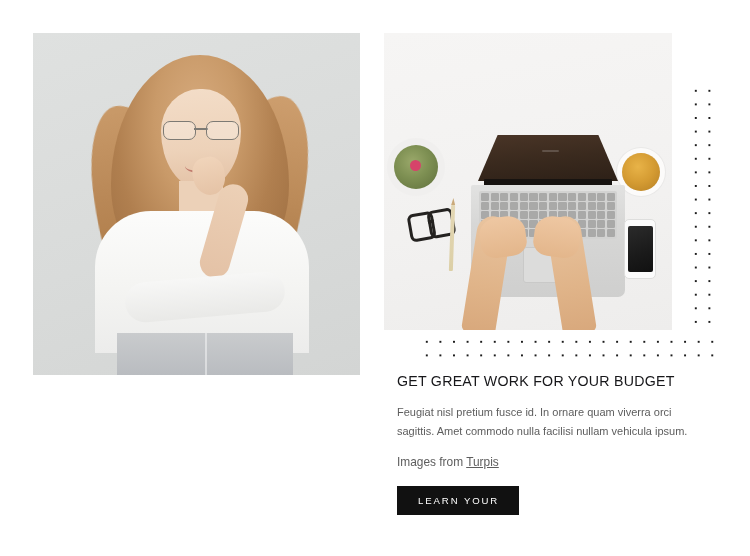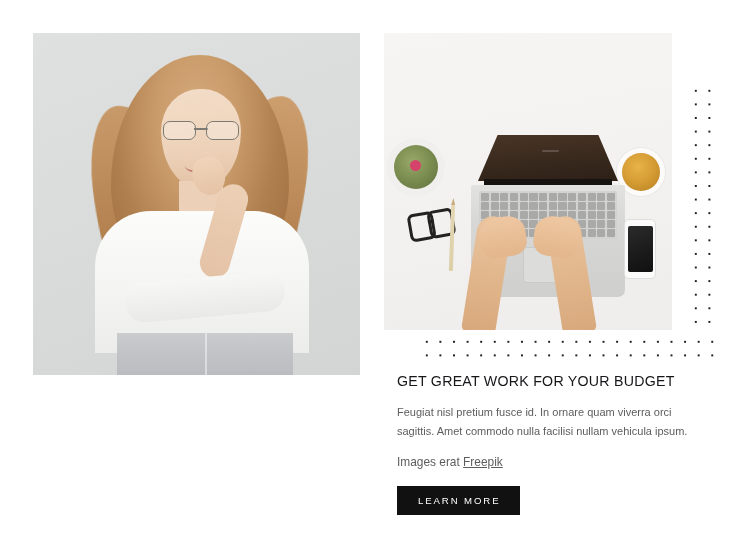--- a/index.html
+++ b/index.html
@@ -348,17 +348,17 @@
     <div class="pr-handR"></div>
   </div>
 
   <div class="dots dots-col"></div>
   <div class="dots dots-band"></div>
 
 
   <div class="col-right">
     <h2 class="h-sub">GET GREAT WORK FOR YOUR BUDGET</h2>
     <p class="p-sub">Feugiat nisl pretium fusce id. In ornare quam viverra orci sagittis. Amet commodo nulla facilisi nullam vehicula ipsum.</p>
-    <p class="credit"><span>Images erat </span><a href="#">Freepik</a></p>
-    <button class="btn">LEARN MORE</button>
+    <p class="credit"><span>Images from </span><a href="#">Turpis</a></p>
+    <button class="btn">LEARN YOUR</button>
   </div>
 
 </div>
 
 </body></html>

